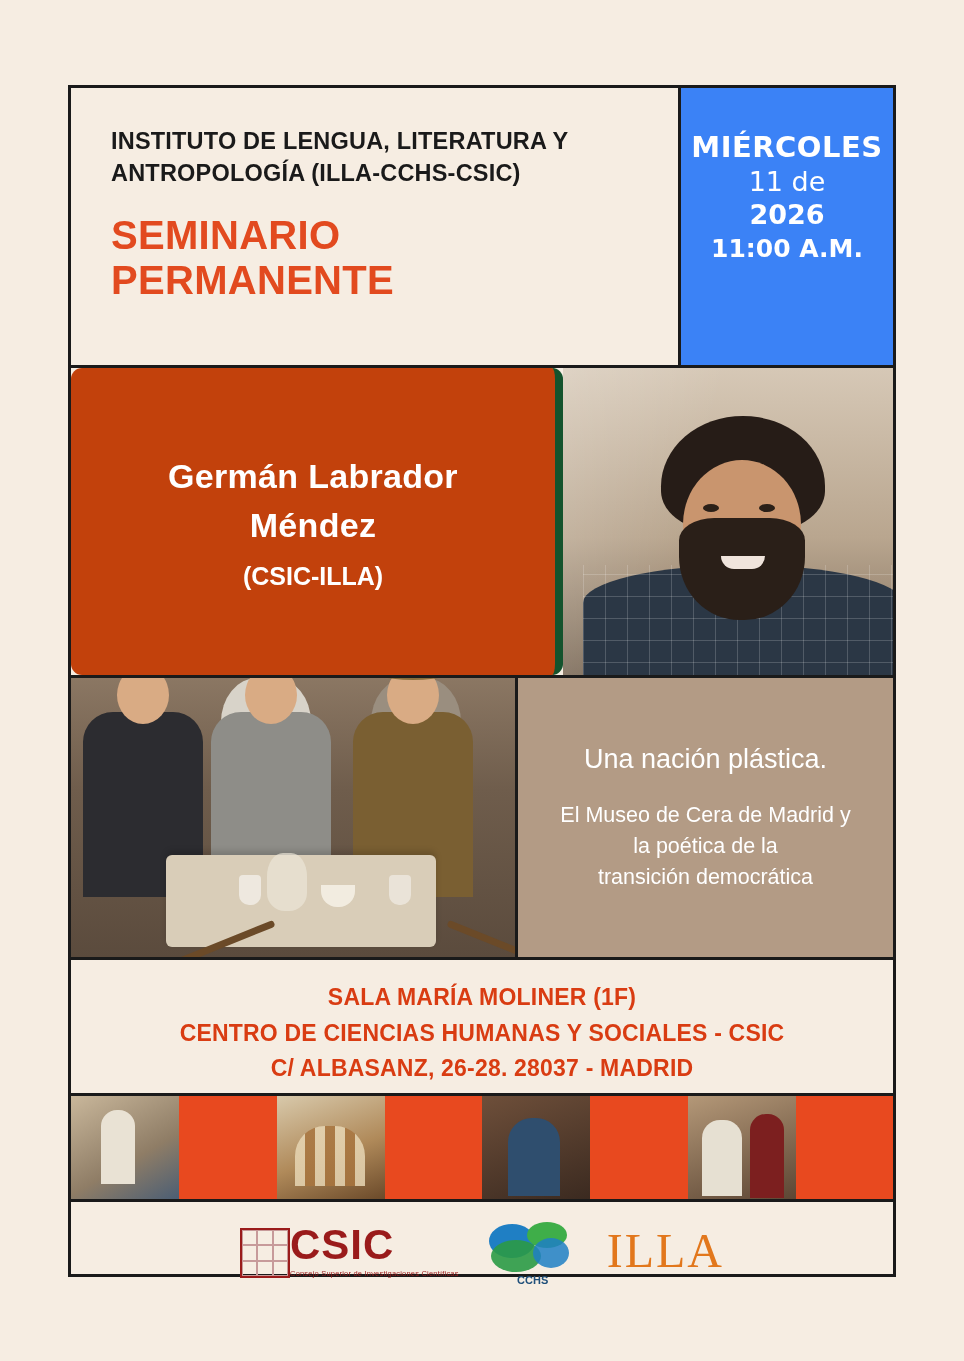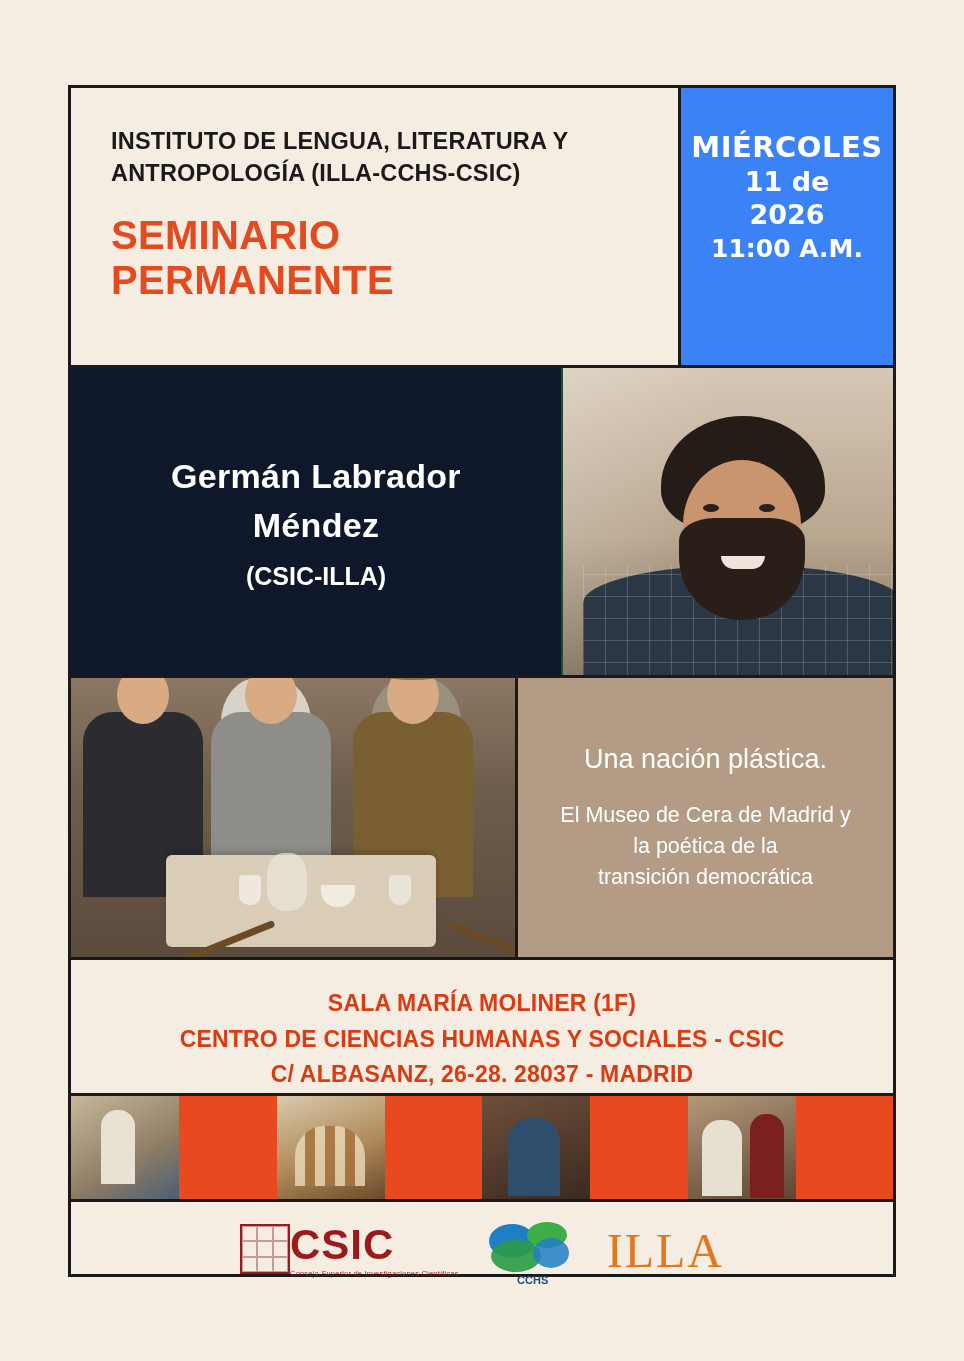--- a/index.html
+++ b/index.html
@@ -56,44 +56,45 @@
     width: 212px;
     background: #3b82f6;
     color: #ffffff;
     border-bottom: 3px solid #1a1a1a;
     box-sizing: border-box;
     text-align: center;
     padding-top: 42px;
     font-family: "DejaVu Sans", sans-serif;
   }
   .date-1 { font-size: 29px; font-weight: bold; letter-spacing: 0.5px; }
-  .date-2 { font-size: 27px; font-weight: bold; margin-top: 2px; }
+  .date-2 { font-size: 27px; font-weight: normal; margin-top: 2px; }
   .date-3 { font-size: 27px; font-weight: bold; margin-top: 2px; }
   .date-4 { font-size: 27px; font-weight: bold; margin-top: 2px; }
   .date-5 { font-size: 25px; font-weight: bold; margin-top: 4px; }
 
   
   .speaker-row {
     display: flex;
     height: 310px;
     border-bottom: 3px solid #1a1a1a;
     box-sizing: border-box;
   }
   .speaker-left {
     flex: 1;
-    background: #0f172a;
+    background: #c2410c;
     color: #ffffff;
-    border-right: 2px solid #14532d;
+    border-right: 8px solid #14532d;
     box-sizing: border-box;
     display: flex;
     flex-direction: column;
     justify-content: center;
     align-items: center;
     text-align: center;
     padding: 0 22px;
+    border-radius: 11px;
   }
   .speaker-name {
     font-size: 34px;
     font-weight: bold;
     line-height: 1.45;
     letter-spacing: 0.3px;
   }
   .speaker-aff {
     margin-top: 12px;
     font-size: 25px;
@@ -293,21 +294,21 @@
     line-height: 1.45;
   }
 
   
   .venue {
     height: 136px;
     border-bottom: 3px solid #1a1a1a;
     box-sizing: border-box;
     color: #d93c12;
     text-align: center;
-    padding-top: 26px;
+    padding-top: 20px;
   }
   .venue div {
     font-size: 23px;
     font-weight: bold;
     line-height: 1.55;
     letter-spacing: 0.2px;
   }
 
   
   .strip {
@@ -368,21 +369,21 @@
   }
 
   
   .logos {
     height: 98px;
     display: flex;
     align-items: center;
     justify-content: center;
     gap: 26px;
   }
-  .csic-logo { display: flex; align-items: flex-start; }
+  .csic-logo { display: flex; align-items: flex-end; }
   .csic-mark {
     width: 46px; height: 46px;
     border: 2px solid #9a1b1b;
     display: grid;
     grid-template-columns: repeat(3, 1fr);
     grid-template-rows: repeat(3, 1fr);
   }
   .csic-mark span { border: 1px solid #c79a9a; }
   .csic-text-wrap { display: flex; flex-direction: column; }
   .csic-text {

